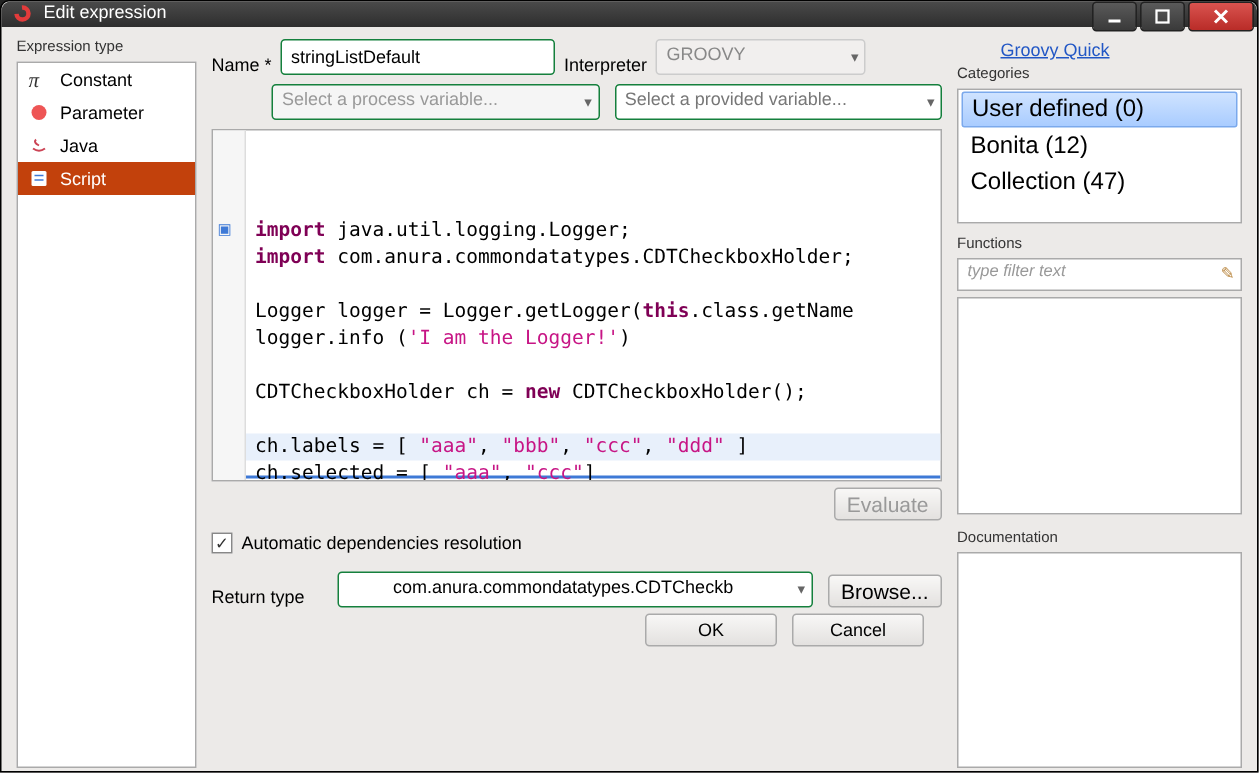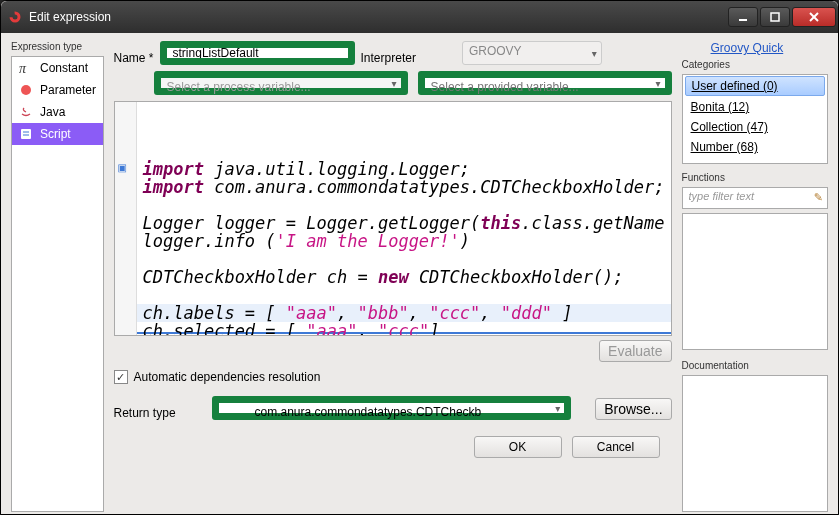--- a/index.html
+++ b/index.html
@@ -15,24 +15,24 @@
     width: 839px;
     height: 515px;
     background: #eceae8;
     border: 1px solid #000;
     border-radius: 6px 6px 0 0;
     box-shadow: 0 0 8px rgba(0,0,0,.6);
     display: flex;
     flex-direction: column;
   }
   .titlebar {
-    height: 32px;
+    height: 17px;
     background: linear-gradient(#4a4a4a, #2e2e2e);
     display: flex;
-    align-items: center;
+    align-items: flex-start;
     padding: 0 2px 0 6px;
     border-radius: 6px 6px 0 0;
     color: #fff;
   }
   .titlebar .app-icon {
     width: 16px; height: 16px;
     margin-right: 6px;
     display: flex; align-items: center; justify-content: center;
     color: #e23b3b;
   }
@@ -65,67 +65,66 @@
     border: 1px solid #aaa;
     overflow: hidden;
   }
   .listitem {
     display: flex; align-items: center;
     padding: 3px 6px;
     gap: 6px;
     font-size: 12px;
     cursor: default;
   }
-  .listitem.selected { background: #8b5cf6; color: #fff; }
+  .listitem.selected { background: #c2410c; color: #fff; }
   .listitem .icon { width: 16px; height:16px; display:flex; align-items:center; justify-content:center; }
   .row { display:flex; align-items:flex-end; gap:6px; }
   .namefield, .combo, .rettype {
     background: #fff;
-    border: 7px solid #15803d;
+    border: 1px solid #15803d;
     border-radius: 3px;
     height: 24px;
     padding: 2px 20px 2px 6px;
     font-size: 12px;
     position: relative;
   }
   .namefield { flex: 0 0 170px; }
   .combo { flex: 1; color: #777; }
   .combo .chev, .rettype .chev, .interp .chev {
     position: absolute; right: 4px; top: 50%; transform: translateY(-50%);
     color: #666; font-size: 10px;
   }
   .combo.disabled { color: #999; background: #f5f5f5; }
   .interp {
     flex: 0 0 140px;
     background: #f1efee; color:#888;
     border: 1px solid #ccc; border-radius:3px; height:24px;
-    padding:2px 20px 2px 6px; position:relative; font-size:12px;margin-left:40px;
+    padding:2px 20px 2px 6px; position:relative; font-size:12px;
   }
   .editor-wrap {
     margin-top: 6px;
     border: 1px solid #aaa;
     background: #fff;
     height: 235px;
     display:flex;
   }
   .gutter { width:22px; background:#f6f6f6; border-right:1px solid #ddd; position:relative; }
   .gutter .mark {
     position:absolute; left:3px;
     font-size:10px; color:#3e79d6;
   }
   .code {
     flex:1;
     font-family: "Consolas","DejaVu Sans Mono",monospace;
-    font-size: 17px;
+    font-size: 13px;
     line-height: 18px;
     padding: 4px 6px;
     white-space: pre;
     overflow: hidden;
     position: relative;
-    font-style: italic;
   }
   .kw { color:#7f0055; font-weight:bold; }
   .str { color:#c71585; }
   .cursor-line {
     position:absolute;
     left:0; right:0;
     height:18px;
     background:#e8f0fb;
     z-index:0;
   }
@@ -148,34 +147,34 @@
     display:flex; align-items:center; justify-content:center;
     font-size:11px; color:#333;
   }
   .link { color:#2257c5; text-decoration:underline; cursor:default;margin-left:29px; }
   .catbox {
     border:1px solid #aaa; background:#fff;
     height:90px;
     overflow:hidden;
     margin-bottom:8px;
   }
-  .catitem { padding:3px 8px; font-size:12px;text-decoration:underline; }
+  .catitem { padding:3px 8px; font-size:16px; }
   .catitem.sel { background:linear-gradient(#cfe3ff,#a9ccff); border:1px solid #7ba9ec; border-radius:2px; margin:1px 2px; padding:2px 6px;}
   .filter {
     border:1px solid #aaa; background:#fff; height:22px;
     padding:2px 22px 2px 6px; font-size:11px; color:#999;
     position:relative; font-style:italic;
   }
   .filter .clearicon { position:absolute; right:4px; top:3px; color:#b7833a; font-style:normal; }
   .emptybox { border:1px solid #aaa; background:#fff; flex:1; }
   .funcbox { height:100px; margin-top:4px; }
   .docbox { height:72px; }
   .footer {
     display:flex; justify-content:flex-end; gap:10px;
-    padding:16px 12px 12px 0;
+    padding:4px 12px 12px 0;
   }
   .footer .btn { width:88px; text-align:center; }
 </style>
 </head>
 <body>
 
 <div class="window">
   <div class="titlebar">
     <span class="app-icon">
       <svg width="14" height="14" viewBox="0 0 14 14">
@@ -291,21 +290,21 @@
 
       <div class="row-right">
         <button class="btn small disabled">Evaluate</button>
       </div>
 
       <div class="checkbox-row">
         <div class="checkbox">✓</div>
         <span>Automatic dependencies resolution</span>
       </div>
 
-      <div class="row" style="margin-top:12px; gap:24px;">
+      <div class="row" style="margin-top:12px; gap:10px;">
         <span style="width:74px;">Return type</span>
         <div class="rettype" style="flex:1;position:relative;padding-left:36px;">
           <span>com.anura.commondatatypes.CDTCheckb</span>
           <span class="chev">▾</span>
         </div>
         <button class="btn small">Browse...</button>
       </div>
 
       <div class="footer">
         <button class="btn">OK</button>
@@ -313,21 +312,20 @@
       </div>
     </div>
 
     <div class="col-right">
       <div style="margin-bottom:4px;"><span class="link">Groovy Quick</span></div>
       <div class="section-label">Categories</div>
       <div class="catbox">
         <div class="catitem sel">User defined (0)</div>
         <div class="catitem">Bonita (12)</div>
         <div class="catitem">Collection (47)</div>
-        <div class="catitem">Number (68)</div>
       </div>
 
       <div class="section-label">Functions</div>
       <div class="filter">
         <span>type filter text</span>
         <span class="clearicon">✎</span>
       </div>
       <div class="emptybox funcbox"></div>
 
       <div class="section-label" style="margin-top:10px;">Documentation</div>

